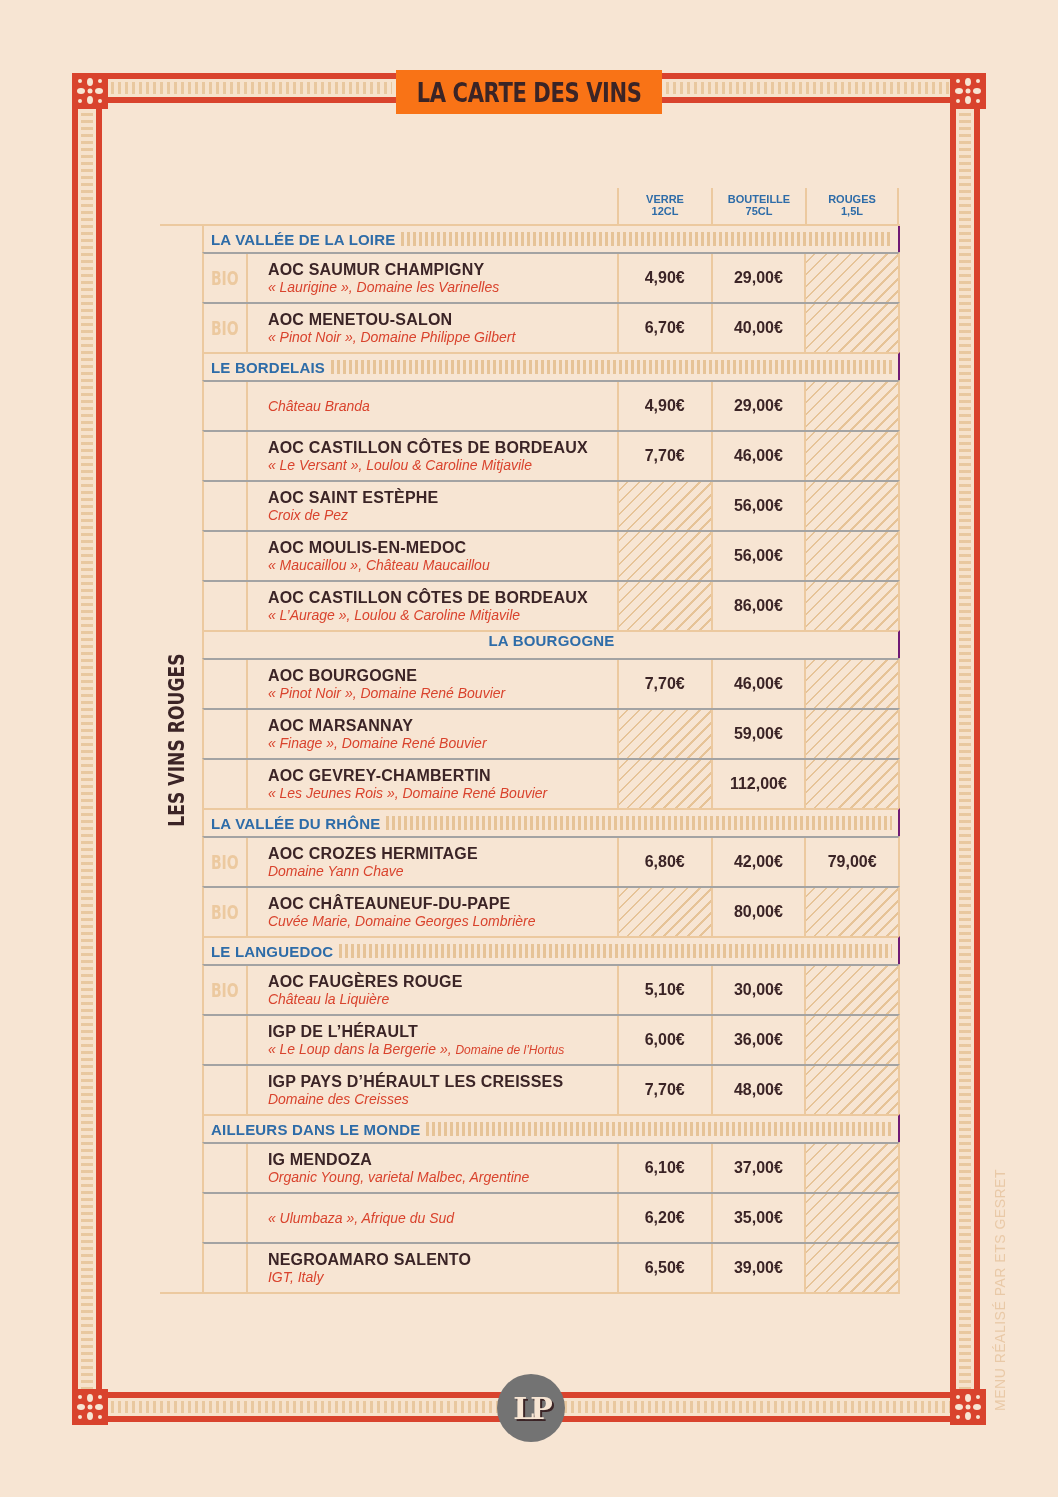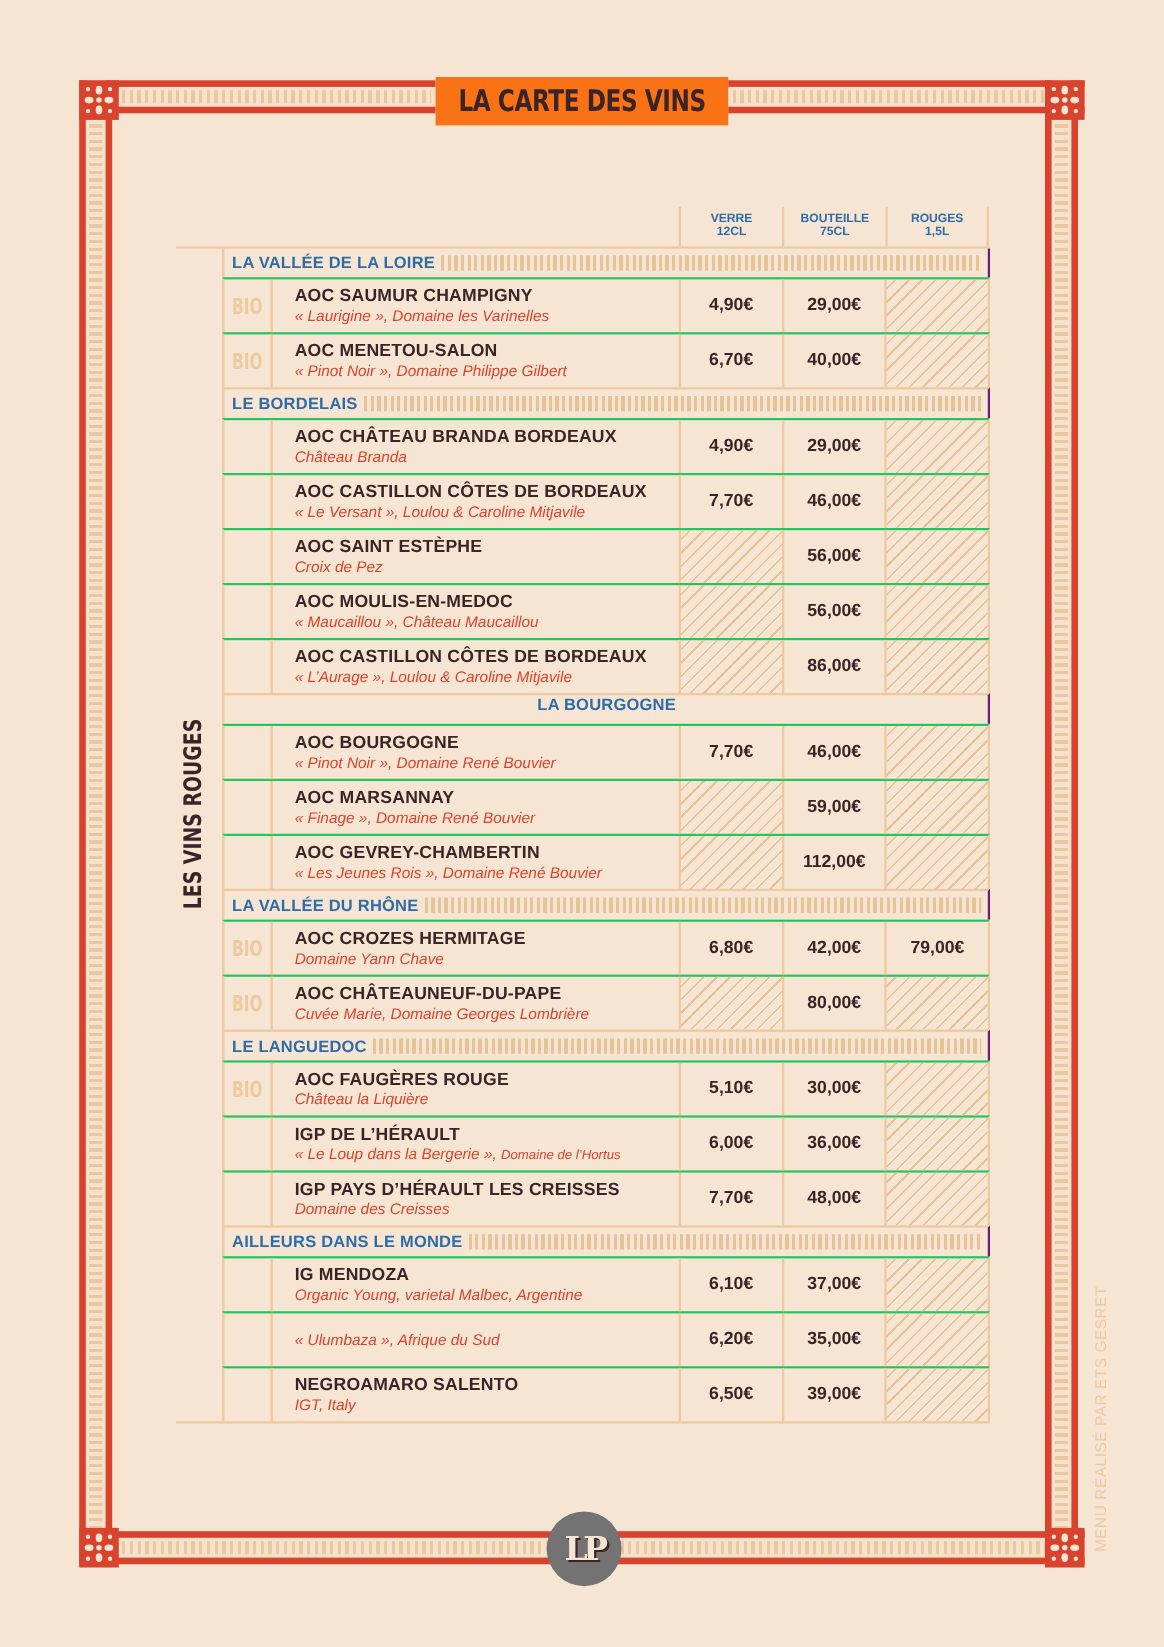--- a/index.html
+++ b/index.html
@@ -26,21 +26,21 @@
   .credit { position:absolute; left:1000px; top:1290px; transform: translate(-50%,-50%) rotate(-90deg); font-size:14px; color:#e9c9a7; white-space:nowrap; letter-spacing:0.5px; }
 
   .col-head { position:absolute; top:188px; width:94px; height:36px; text-align:center; font-size:11px; font-weight:bold; color:#2e6ca8; line-height:12px; padding-top:5px; box-sizing:border-box; border-left:2px solid #ecc99f; }
   .col-head.last { border-right:2px solid #ecc99f; }
 
   .table { position:absolute; left:160px; top:224px; width:740px; }
   .line { border-top:2px solid #ecc99f; }
   .region { position:relative; height:26px; border-left:2px solid #ecc99f; border-right:2px solid #701a75; margin-left:42px; display:flex; align-items:center; }
   .region-name { font-size:15px; font-weight:bold; color:#2e6ca8; padding-left:7px; white-space:nowrap; padding-right:6px; letter-spacing:0.2px; }
   .region-bar { flex:1; height:14px; margin-right:6px; background: repeating-linear-gradient(90deg, #e6c397 0 3px, transparent 3px 6px); }
-  .row { display:flex; height:48px; margin-left:42px; border-top:2px solid #22c55e; border-left:2px solid #ecc99f; border-right:2px solid #ecc99f; }
+  .row { display:flex; height:48px; margin-left:42px; border-top:2px solid #a3a3a3; border-left:2px solid #ecc99f; border-right:2px solid #ecc99f; }
   .bio { width:42px; border-right:2px solid #ecc99f; display:flex; align-items:center; justify-content:center; font-family:"DejaVu Sans", sans-serif; font-weight:bold; font-size:20px; color:#ecc99f; }
   .bio span { display:inline-block; transform: scaleX(0.7); }
   .wine { width:370px; padding-left:20px; box-sizing:border-box; display:flex; flex-direction:column; justify-content:center; }
   .wname { font-size:16px; font-weight:bold; color:#3b2426; line-height:19px; letter-spacing:0.2px; white-space:nowrap; }
   .wdesc { font-size:14px; font-style:italic; color:#d9432d; line-height:17px; white-space:nowrap; }
   .wdesc .small { font-size:12px; }
   .price { width:94px; border-left:2px solid #ecc99f; display:flex; align-items:center; justify-content:center; font-size:16px; font-weight:bold; color:#3b2426; box-sizing:border-box; }
   .price.na { background: repeating-linear-gradient(-45deg, transparent 0 7px, #e6c397 7px 8.5px); }
   .bottom-line { border-top:2px solid #ecc99f; }
 
@@ -183,21 +183,20 @@
     </div>
     <div class="region" style="border-top: 2px solid rgb(236, 201, 159);">
       <span class="region-name">LE BORDELAIS</span>
       <span class="region-bar"></span>
     </div>
     <div class="row">
       <div class="bio">
         <span></span>
       </div>
       <div class="wine">
-        <div class="wname">AOC CHÂTEAU BRANDA BORDEAUX</div>
         <div class="wdesc"><span>Château Branda</span></div>
       </div>
       <div class="price">4,90€</div>
       <div class="price">29,00€</div>
       <div class="price na"></div>
     </div>
     <div class="row">
       <div class="bio">
         <span></span>
       </div>

